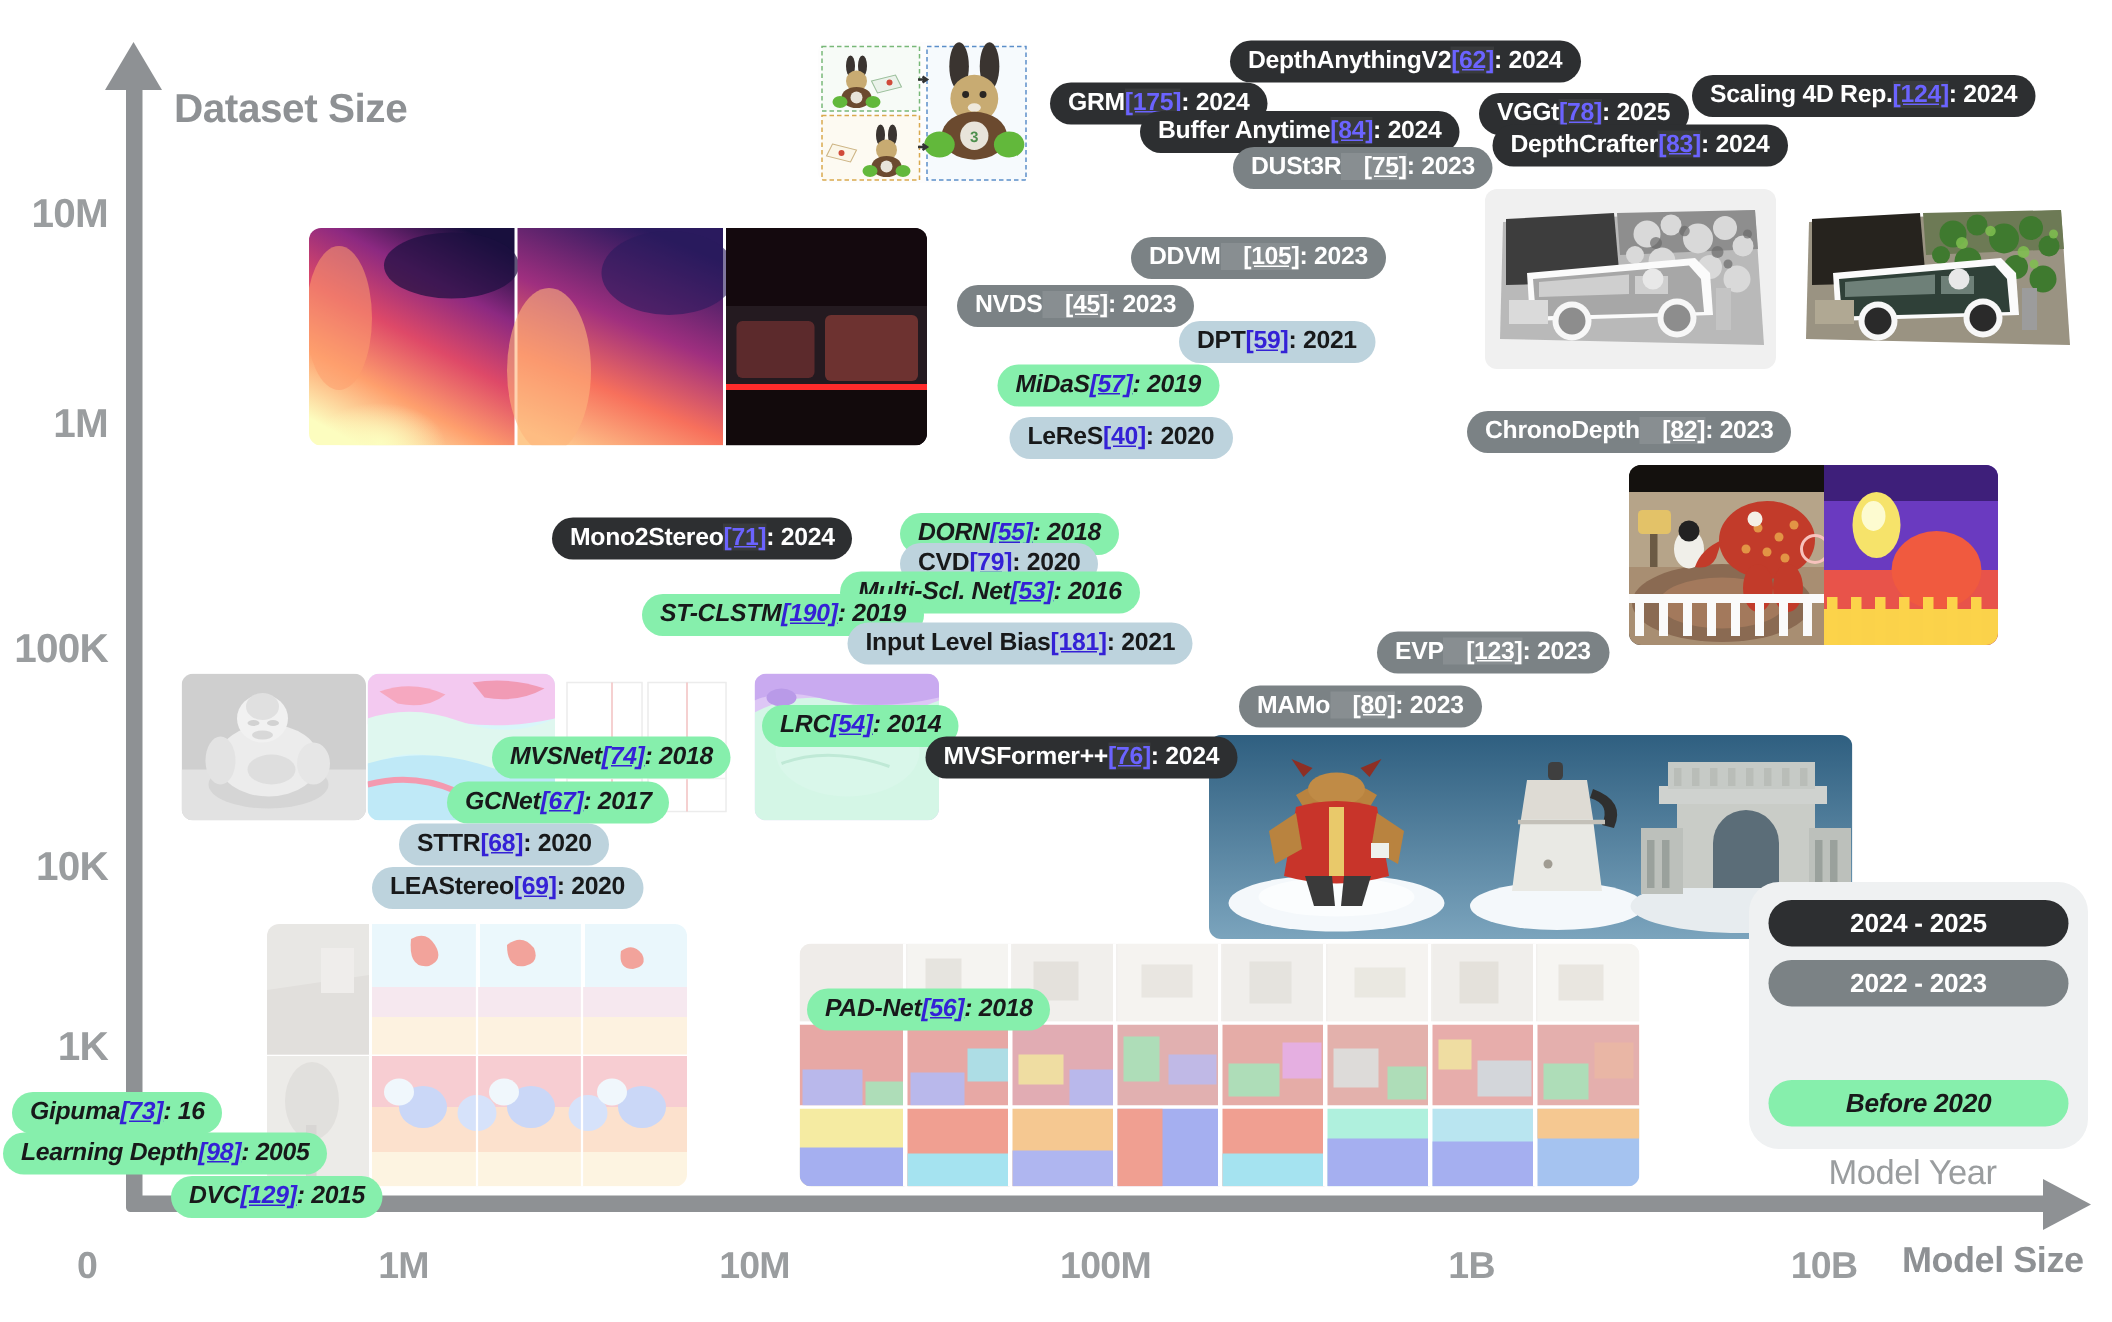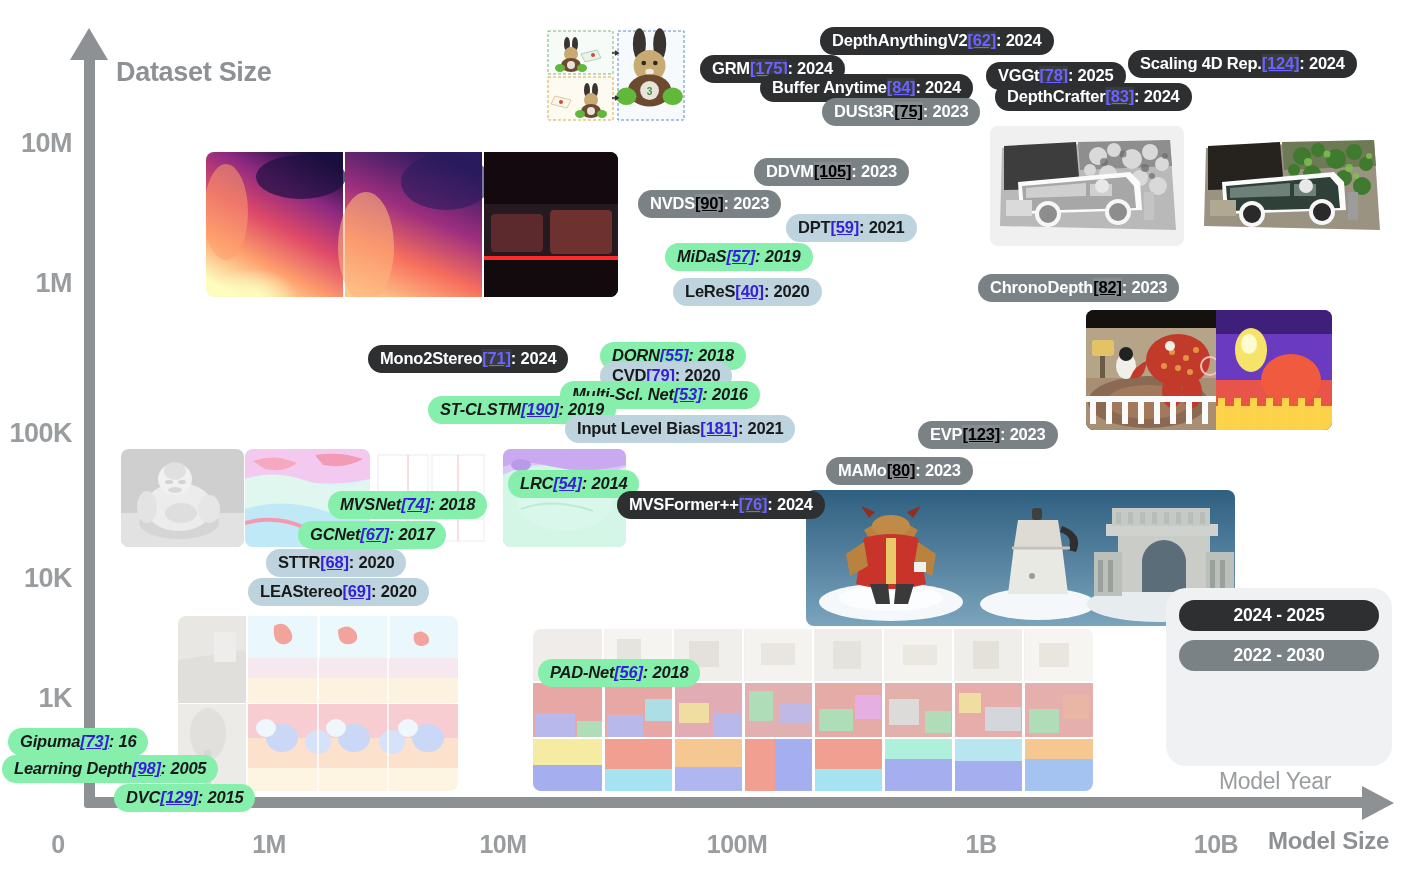--- a/index.html
+++ b/index.html
@@ -42,21 +42,21 @@
   
   .pill{
     position:absolute;border-radius:16px;padding:3px 12px 4px 12px;
     font-weight:bold;font-size:16.5px;white-space:nowrap;line-height:1.28;
     letter-spacing:-0.2px;
   }
   .pill .ref{color:#3421d6;text-decoration:underline;}
   .c-2024{background:#2d2f31;color:#ffffff;}
   .c-2024 .ref{color:#6b63ff;background:rgba(255,255,255,.06);}
   .c-2022{background:#7b8285;color:#ffffff;}
-  .c-2022 .ref{color:#000000;background:rgba(255,255,255,.10);}
+  .c-2022 .ref{color:#ffffff;background:rgba(255,255,255,.10);padding-left:15px;}
   .c-2020{background:#bdd3dd;color:#18191a;}
   .c-2020 .ref{color:#3421d6;}
   .c-old{background:#86efac;color:#18191a;font-style:italic;}
   .c-old .ref{color:#3421d6;}
 
   
   .thumb{position:absolute;border-radius:8px;overflow:hidden;}
   .thumb svg,.thumb .fill{display:block;width:100%;height:100%;}
 
   
@@ -543,21 +543,21 @@
 
   <div id="labels-layer">
       <div class="pill c-2024" style="left: 820px; top: 27px;"><span>DepthAnythingV2</span><span class="ref">[62]</span><span>: 2024</span></div>
       <div class="pill c-2024" style="left: 700px; top: 55px; text-align: center;"><span>GRM</span><span class="ref">[175]</span><span>: 2024</span></div>
       <div class="pill c-2024" style="left: 760px; top: 74px;"><span>Buffer Anytime</span><span class="ref">[84]</span><span>: 2024</span></div>
       <div class="pill c-2022" style="left: 822px; top: 98px;"><span>DUSt3R</span><span class="ref">[75]</span><span>: 2023</span></div>
       <div class="pill c-2024" style="left: 986px; top: 62px;"><span>VGGt</span><span class="ref">[78]</span><span>: 2025</span></div>
       <div class="pill c-2024" style="left: 995px; top: 83px;"><span>DepthCrafter</span><span class="ref">[83]</span><span>: 2024</span></div>
       <div class="pill c-2024" style="left: 1128px; top: 50px;"><span>Scaling 4D Rep.</span><span class="ref">[124]</span><span>: 2024</span></div>
       <div class="pill c-2022" style="left: 754px; top: 158px;"><span>DDVM</span><span class="ref">[105]</span><span>: 2023</span></div>
-      <div class="pill c-2022" style="left: 638px; top: 190px;"><span>NVDS</span><span class="ref">[90]</span><span>: 2023</span></div>
+      <div class="pill c-2022" style="left: 638px; top: 190px;"><span>NVDS</span><span class="ref">[45]</span><span>: 2023</span></div>
       <div class="pill c-2020" style="left: 786px; top: 214px;"><span>DPT</span><span class="ref">[59]</span><span>: 2021</span></div>
       <div class="pill c-old" style="left: 665px; top: 243px;"><span>MiDaS</span><span class="ref">[57]</span><span>: 2019</span></div>
       <div class="pill c-2020" style="left: 673px; top: 278px;"><span>LeReS</span><span class="ref">[40]</span><span>: 2020</span></div>
       <div class="pill c-2022" style="left: 978px; top: 274px;"><span>ChronoDepth</span><span class="ref">[82]</span><span>: 2023</span></div>
       <div class="pill c-2024" style="left: 368px; top: 345px;"><span>Mono2Stereo</span><span class="ref">[71]</span><span>: 2024</span></div>
       <div class="pill c-old" style="left: 600px; top: 342px;"><span>DORN</span><span class="ref">[55]</span><span>: 2018</span></div>
       <div class="pill c-2020" style="left: 600px; top: 362px;"><span>CVD</span><span class="ref">[79]</span><span>: 2020</span></div>
       <div class="pill c-old" style="left: 560px; top: 381px;"><span>Multi-Scl. Net</span><span class="ref">[53]</span><span>: 2016</span></div>
       <div class="pill c-old" style="left: 428px; top: 396px;"><span>ST-CLSTM</span><span class="ref">[190]</span><span>: 2019</span></div>
       <div class="pill c-2020" style="left: 565px; top: 415px;"><span>Input Level Bias</span><span class="ref">[181]</span><span>: 2021</span></div>
@@ -573,18 +573,21 @@
       <div class="pill c-old" style="left: 8px; top: 728px;"><span>Gipuma</span><span class="ref">[73]</span><span>: 16</span></div>
       <div class="pill c-old" style="left: 2px; top: 755px;"><span>Learning Depth</span><span class="ref">[98]</span><span>: 2005</span></div>
       <div class="pill c-old" style="left: 114px; top: 784px;"><span>DVC</span><span class="ref">[129]</span><span>: 2015</span></div>
     </div>
 
   <div id="legend-box">
     <div class="legend-pill c-2024" style="top:12px;">
       <span>2024 - 2025</span>
     </div>
     <div class="legend-pill c-2022" style="top:52px;">
-      <span>2022 - 2030</span>
+      <span>2022 - 2023</span>
     </div>
+    <div class="legend-pill c-old" style="top:132px;">
+      <span>Before 2020</span>
+    </div>
   </div>
   <div id="legend-title">Model Year</div>
 
 </div>
 
 </body></html>

